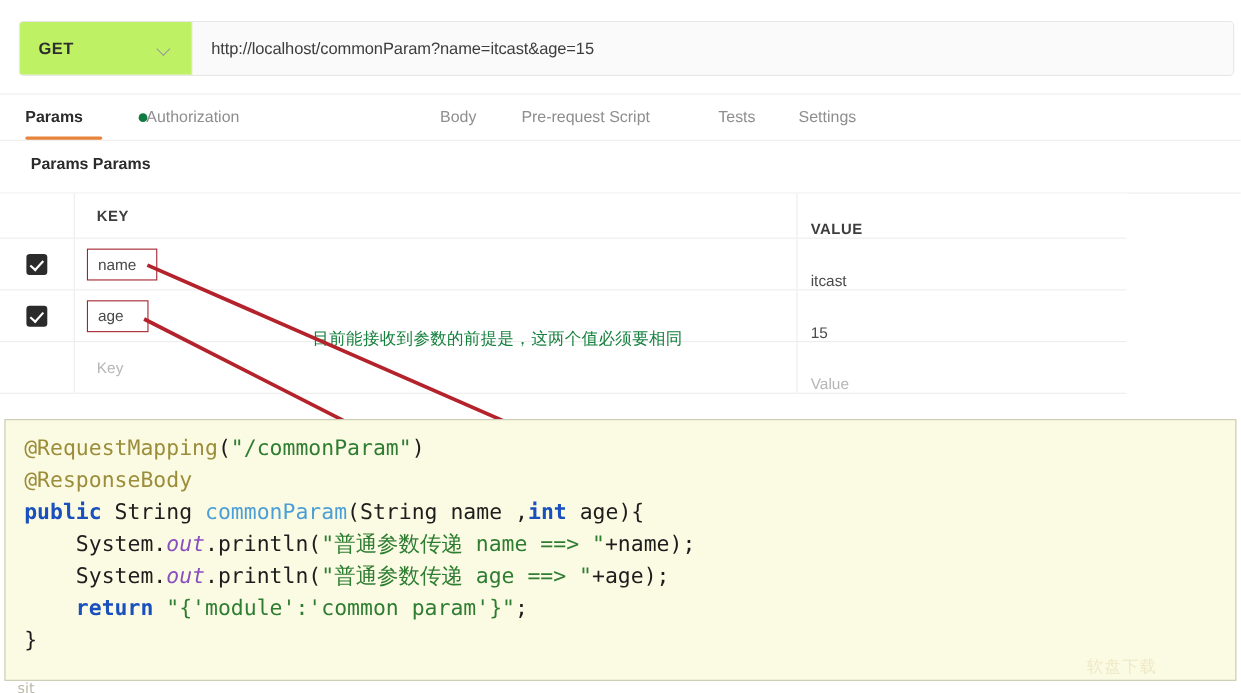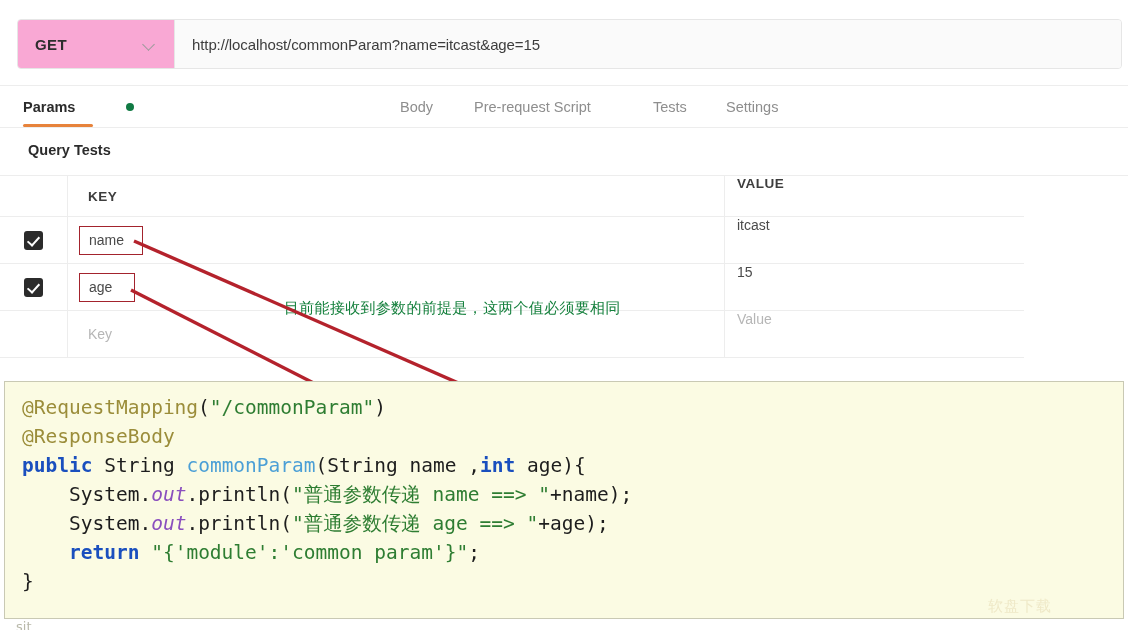--- a/index.html
+++ b/index.html
@@ -40,21 +40,21 @@
     overflow: hidden;
   }
   #method-select {
     width: 157px;
     display: flex;
     align-items: center;
     justify-content: space-between;
     padding: 0 18px 0 17px;
     box-sizing: border-box;
     border-right: 1px solid #e6e6e6;
-    background: #f9a8d4;
+    background: #bef264;
     cursor: pointer;
   }
   #method-select .mtxt {
     font-size: 15px;
     font-weight: bold;
     color: #2e2e2e;
     letter-spacing: .4px;
   }
   .chev {
     width: 13px; height: 8px;
@@ -160,21 +160,21 @@
     width: 657px;
     display: flex;
     align-items: center;
     padding-left: 11px;
     border-right: 1px solid #ededed;
     box-sizing: border-box;
   }
   .cell-val {
     flex: 1;
     display: flex;
-    align-items: flex-start;
+    align-items: flex-end;
     padding-left: 12px;
     box-sizing: border-box;
   }
   .colhdr {
     font-size: 13.5px;
     font-weight: bold;
     color: #3d3d3d;
     letter-spacing: .5px;
     padding-left: 9px;
   }
@@ -291,20 +291,23 @@
   </div>
 </div>
 
 <div id="tabs-row">
 
   <div class="tab active" style="left:23px">
     <span>Params</span>
     <span class="dot"></span>
   </div>
 
+  <div class="tab" style="left:133px">
+    <span>Authorization</span>
+  </div>
 
 
   <div class="tab" style="left:400px">
     <span>Body</span>
   </div>
 
   <div class="tab" style="left:474px">
     <span>Pre-request Script</span>
   </div>
 
@@ -312,21 +315,21 @@
     <span>Tests</span>
   </div>
 
   <div class="tab" style="left:726px">
     <span>Settings</span>
   </div>
 
   <div id="tab-underline"></div>
 </div>
 
-<div id="query-params-label">Query Tests</div>
+<div id="query-params-label">Params Params</div>
 
 <div id="params-table">
 
   <div class="prow header">
     <div class="cell-check"></div>
     <div class="cell-key">
       <span class="colhdr">KEY</span>
     </div>
     <div class="cell-val">
       <span class="colhdr">VALUE</span>

